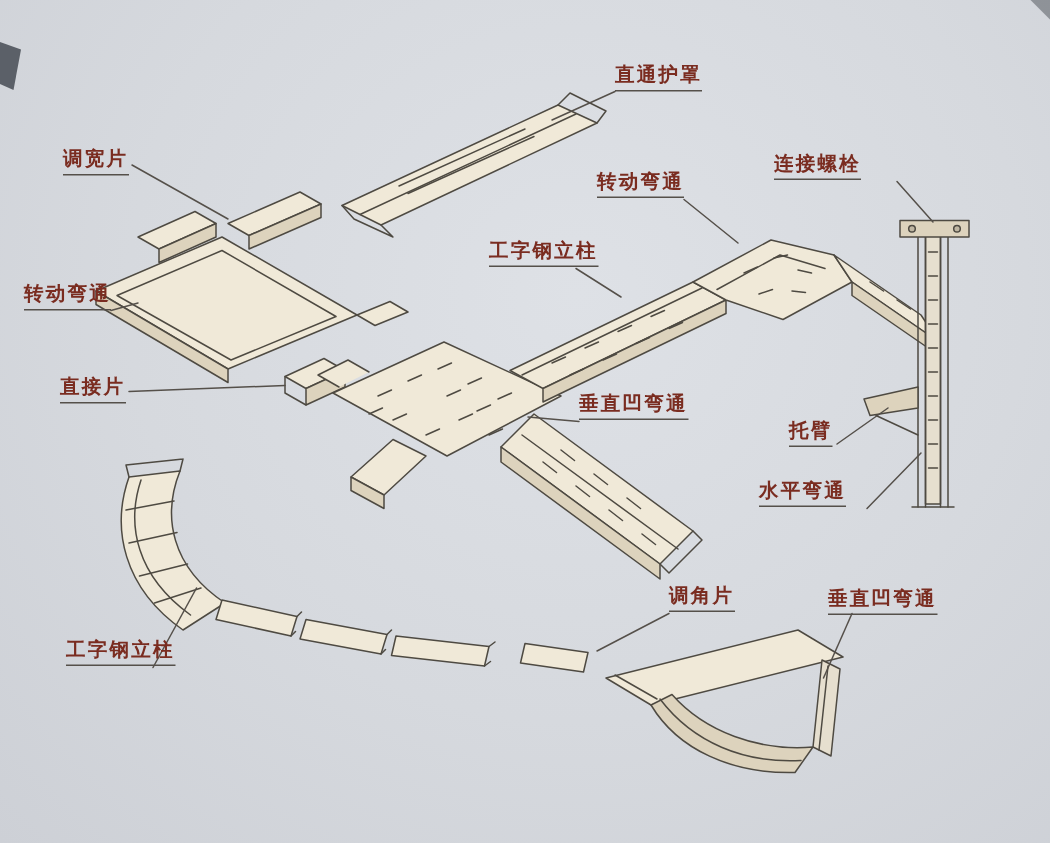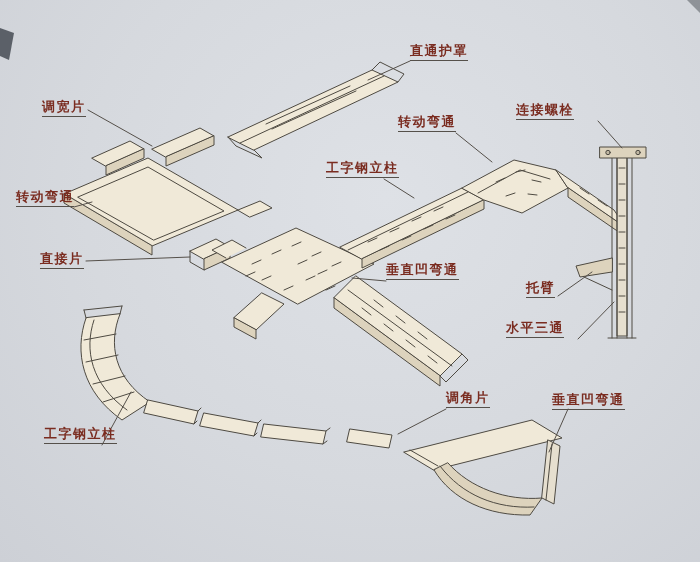--- a/index.html
+++ b/index.html
@@ -156,18 +156,18 @@
 
   <div class="lbl" style="left:410px;top:44px">直通护罩</div>
   <div class="lbl" style="left:42px;top:100px">调宽片</div>
   <div class="lbl" style="left:16px;top:190px">转动弯通</div>
   <div class="lbl" style="left:40px;top:252px">直接片</div>
   <div class="lbl" style="left:398px;top:115px">转动弯通</div>
   <div class="lbl" style="left:516px;top:103px">连接螺栓</div>
   <div class="lbl" style="left:326px;top:161px">工字钢立柱</div>
   <div class="lbl" style="left:386px;top:263px">垂直凹弯通</div>
   <div class="lbl" style="left:526px;top:281px">托臂</div>
-  <div class="lbl" style="left:506px;top:321px">水平三通</div>
+  <div class="lbl" style="left:506px;top:321px">水平弯通</div>
   <div class="lbl" style="left:446px;top:391px">调角片</div>
   <div class="lbl" style="left:552px;top:393px">垂直凹弯通</div>
   <div class="lbl" style="left:44px;top:427px">工字钢立柱</div>
 
 </div>
 
 </body></html>

